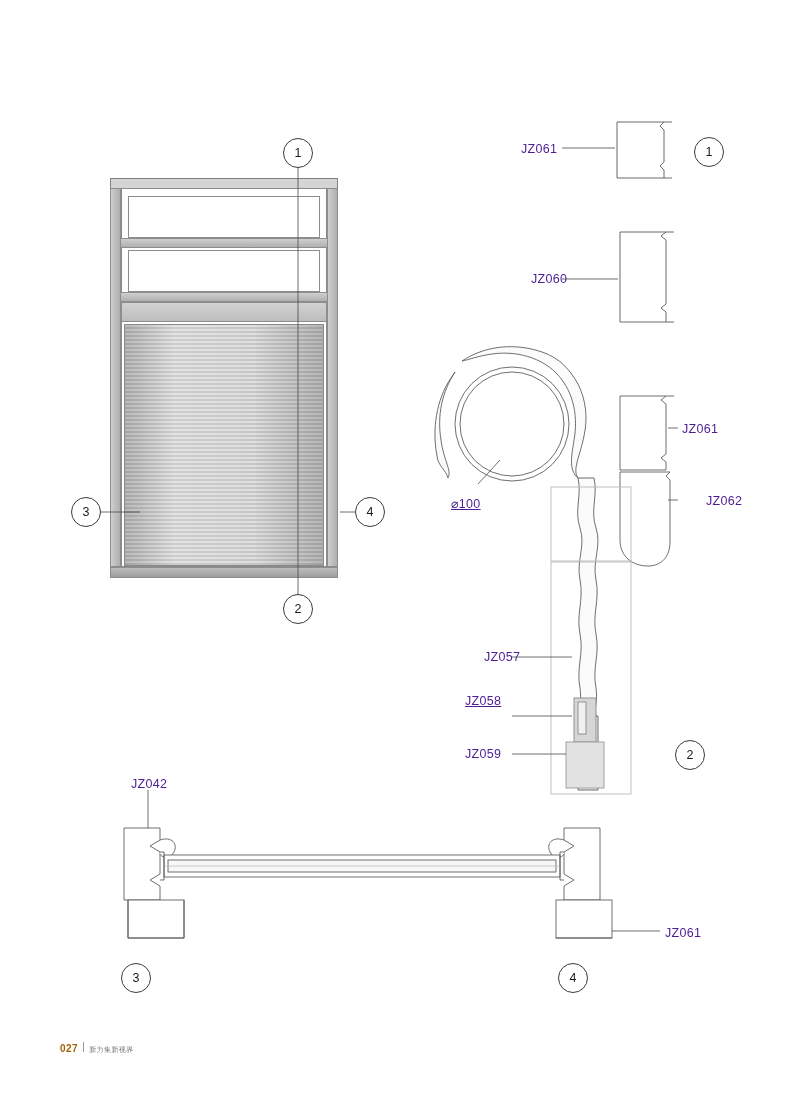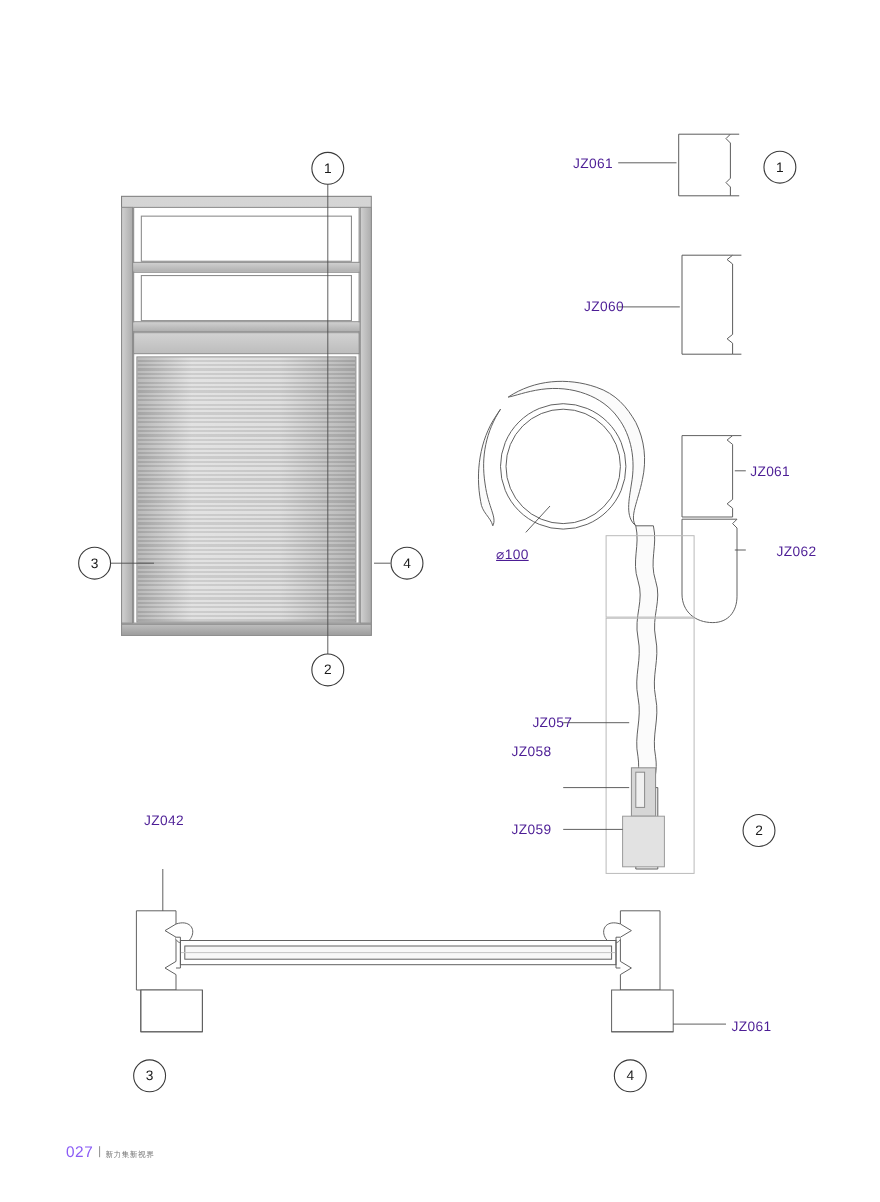--- a/index.html
+++ b/index.html
@@ -130,23 +130,23 @@
   }
   .pagefoot {
     position: absolute;
     left: 60px;
     bottom: 38px;
     display: flex;
     align-items: baseline;
     gap: 5px;
   }
   .pagenum {
-    font-size: 14px;
-    font-weight: normal;
-    color: #8b5cf6;
+    font-size: 10px;
+    font-weight: bold;
+    color: #a16207;
     letter-spacing: 0.5px;
   }
   .footdiv {
     width: 1px;
     height: 10px;
     background: #999999;
     display: inline-block;
   }
   .foottext {
     font-size: 7px;
@@ -306,23 +306,23 @@
     </div>
   <div class="bubble" style="left:558px; top:963px;">
       <span>4</span>
     </div>
 
   <div class="lbl" style="left:521px; top:142px;">JZ061</div>
   <div class="lbl" style="left:520px; top:272px;margin-left:11px;">JZ060</div>
   <div class="lbl" style="left:682px; top:422px;">JZ061</div>
   <div class="lbl" style="left:706px; top:494px;">JZ062</div>
   <div class="lbl" style="left:484px; top:650px;">JZ057</div>
-  <div class="lbl" style="left:465px; top:676px;">JZ058</div>
+  <div class="lbl" style="left:465px; top:694px;text-decoration:underline;">JZ058</div>
   <div class="lbl" style="left:465px; top:747px;">JZ059</div>
-  <div class="lbl" style="left:131px; top:739px;">JZ042</div>
+  <div class="lbl" style="left:131px; top:777px;">JZ042</div>
   <div class="lbl" style="left:665px; top:926px;">JZ061</div>
 
   <div class="lbl" style="left:451px; top:496px;text-decoration:underline;">⌀100</div>
 
   <div class="pagefoot">
     <span class="pagenum">027</span>
     <span class="footdiv"></span>
     <span class="foottext">新力集新视界</span>
   </div>
 

